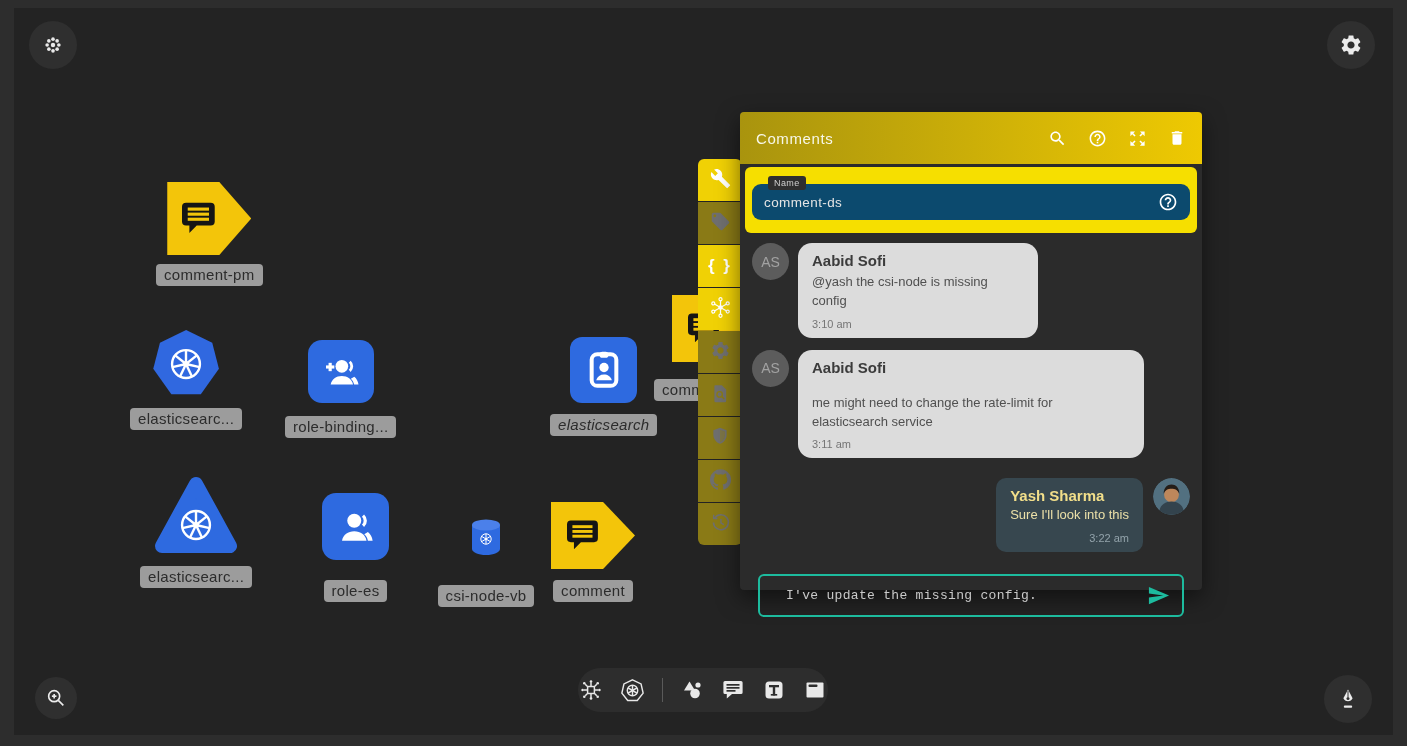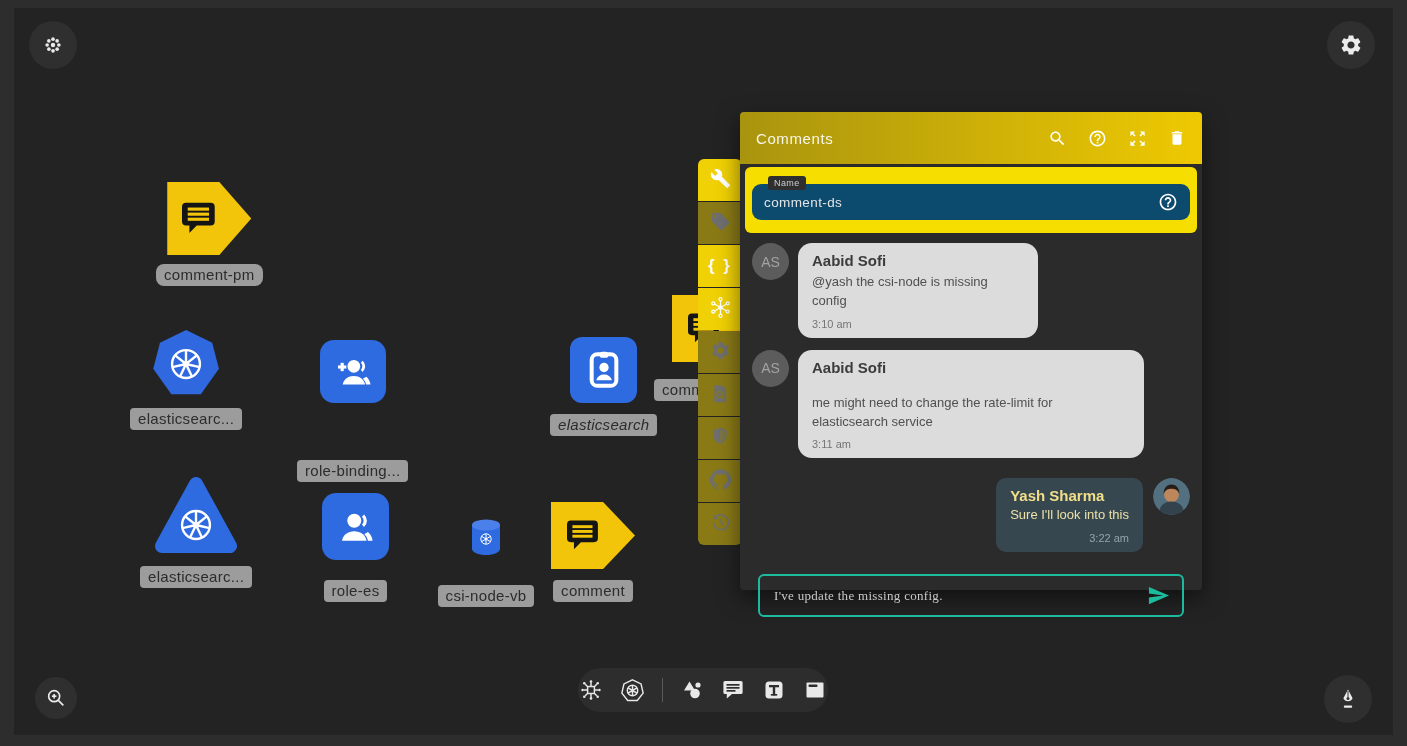--- a/index.html
+++ b/index.html
@@ -47,21 +47,21 @@
   .bubble .m-time { color:#757575; font-size:11px; margin-top:7px; }
   .bubble.wide .m-text { margin-top:18px; }
   .msg-row.right { justify-content:flex-end; padding-top:12px; }
   .bubble.dark { background:#37474f; border-radius:10px; margin-left:0; margin-right:10px; }
   .bubble.dark .m-name { color:#f2df8a; }
   .bubble.dark .m-text { color:#ebe0a8; }
   .bubble.dark .m-time { color:#93a3ab; text-align:right; }
   .avatar-photo { width:37px; height:37px; border-radius:50%; overflow:hidden; flex:0 0 37px; }
 
   #composer { margin:14px 18px 0; height:43px; border:2px solid #1dbb9e; border-radius:6px; display:flex; align-items:center; padding:0 12px 0 14px; }
-  #composer-input { flex:1; background:transparent; border:0; outline:0; color:#c9c9c9; font-size:13px; letter-spacing:.3px; font-family:Liberation Serif, serif; }
+  #composer-input { flex:1; background:transparent; border:0; outline:0; color:#c9c9c9; font-size:13px; letter-spacing:.3px; font-family:Liberation Mono, monospace;margin-left:12px; }
 
   
   #bottom-toolbar { position:absolute; left:578px; top:668px; width:250px; height:44px; background:#2d2d2d; border-radius:22px; display:flex; align-items:center; justify-content:center; gap:17px; z-index:5; }
   #bottom-toolbar .bt { cursor:pointer; display:flex; }
   .vdiv { width:1px; height:24px; background:#5a5a5a; }
 </style>
 </head>
 <body>
 
 <div id="stage">
@@ -112,41 +112,41 @@
 
   <div class="node" style="left:156px;top:182px;">
     <div class="shape pentagon" style="width:84px;height:73px;">
       <svg width="40" height="36" viewBox="0 0 24 22" style="margin-right:18px;">
         <path d="M3.5 1h15A2.5 2.5 0 0 1 21 3.5v9a2.5 2.5 0 0 1-2.5 2.5H10l-4.5 4.5V15h-2A2.5 2.5 0 0 1 1 12.5v-9A2.5 2.5 0 0 1 3.5 1z" fill="#151515"></path>
         <rect x="4.5" y="4" width="13" height="1.9" fill="#f3c50a"></rect>
           <rect x="4.5" y="7.1" width="13" height="1.9" fill="#f3c50a"></rect>
           <rect x="4.5" y="10.2" width="13" height="1.9" fill="#f3c50a"></rect>
       </svg>
     </div>
-    <div class="node-label" style="margin-top:9px;border-radius:8px;">comment-pm</div>
+    <div class="node-label" style="margin-top:9px;">comment-pm</div>
   </div>
 
   <div class="node" style="left:130px;top:330px;">
     <div class="shape heptagon" style="width:67px;height:67px;">
       <svg width="44" height="44" viewBox="0 0 24 24" fill="none" stroke="#fff" stroke-width="1.3">
         <circle cx="12" cy="12" r="7.6"></circle>
           <circle cx="12" cy="12" r="1.7" fill="#fff" stroke="none"></circle>
         <line x1="12" y1="12" x2="12" y2="4.4"></line>
           <line x1="12" y1="12" x2="17.9" y2="7.3"></line>
           <line x1="12" y1="12" x2="19.4" y2="13.7"></line>
         <line x1="12" y1="12" x2="15.3" y2="18.9"></line>
           <line x1="12" y1="12" x2="8.7" y2="18.9"></line>
           <line x1="12" y1="12" x2="4.6" y2="13.7"></line>
           <line x1="12" y1="12" x2="6.1" y2="7.3"></line>
       </svg>
     </div>
     <div class="node-label" style="margin-top:11px;">elasticsearc...</div>
   </div>
 
-  <div class="node" style="left:297px;top:340px;gap:44px;">
+  <div class="node" style="left:285px;top:340px;">
     <div class="shape rsquare" style="width:66px;height:63px;">
       <svg width="42" height="40" viewBox="0 0 24 24">
         <circle cx="12.5" cy="8.6" r="3.8" fill="#fff"></circle>
         <path d="M5.8 19.5c.6-3.2 3.3-5.1 6.7-5.1s6.1 1.9 6.7 5.1z" fill="#fff"></path>
         <path d="M17.8 5.2a4.6 4.6 0 0 1 0 6.8l-1.1-1.3a2.9 2.9 0 0 0 0-4.2z" fill="#fff"></path>
         <path d="M20 14.8c1.4 1.2 2.2 2.8 2.5 4.7h-2.6c-.3-1.4-1-2.6-2-3.5z" fill="#fff"></path>
         <line x1="3" y1="9" x2="8" y2="9" stroke="#fff" stroke-width="1.9"></line>
         <line x1="5.5" y1="6.5" x2="5.5" y2="11.5" stroke="#fff" stroke-width="1.9"></line>
       </svg>
     </div>

